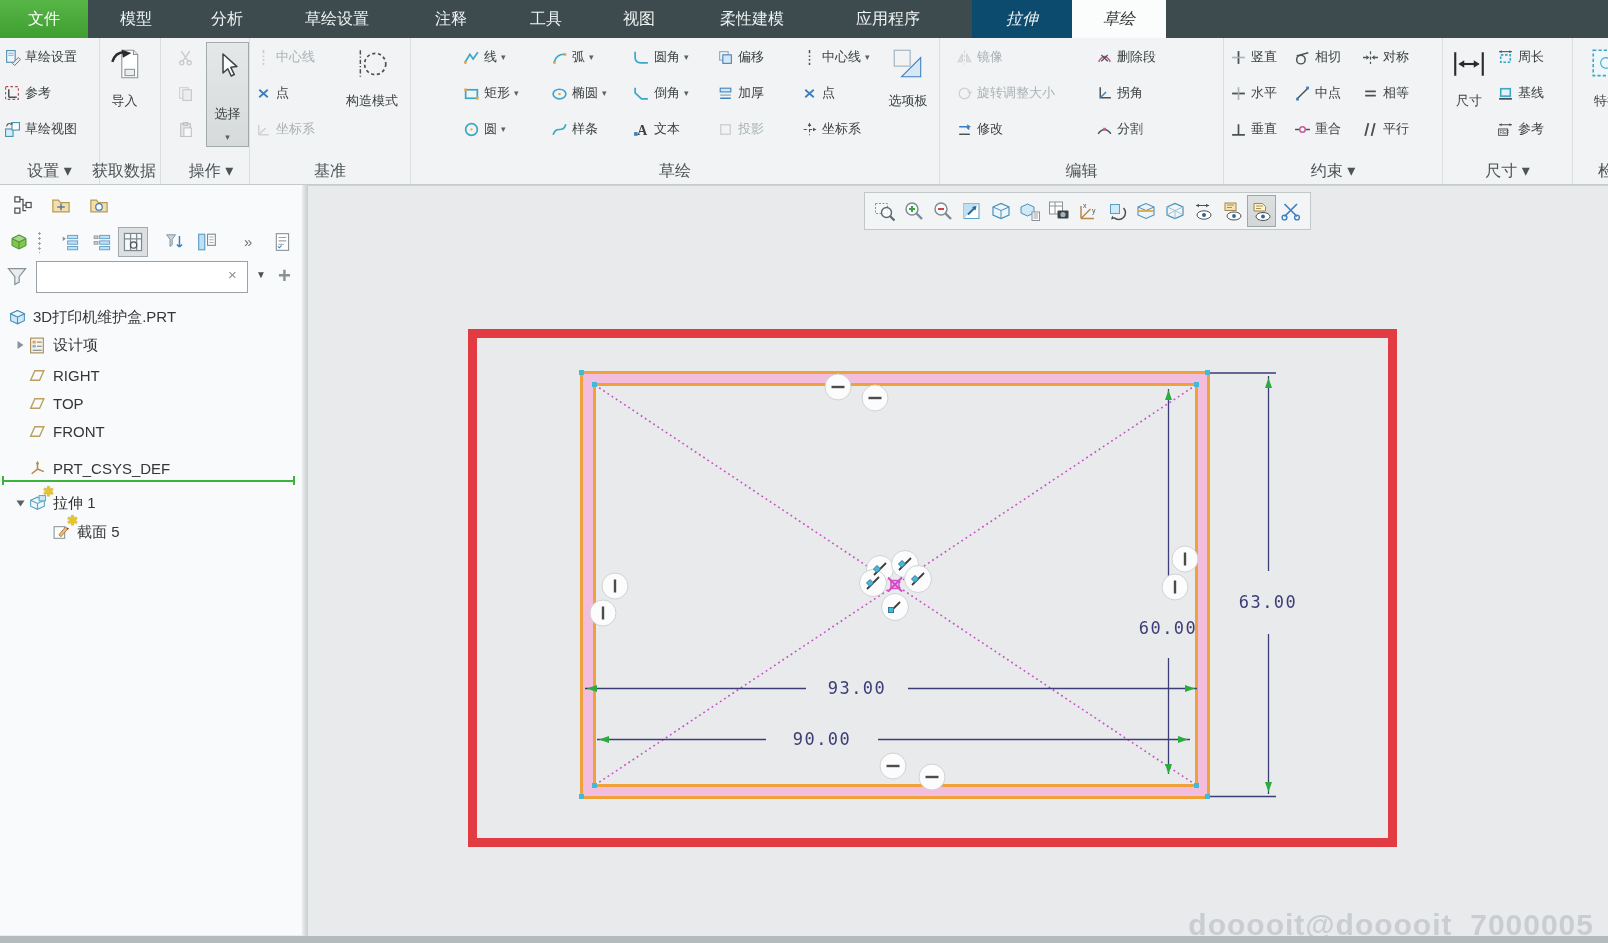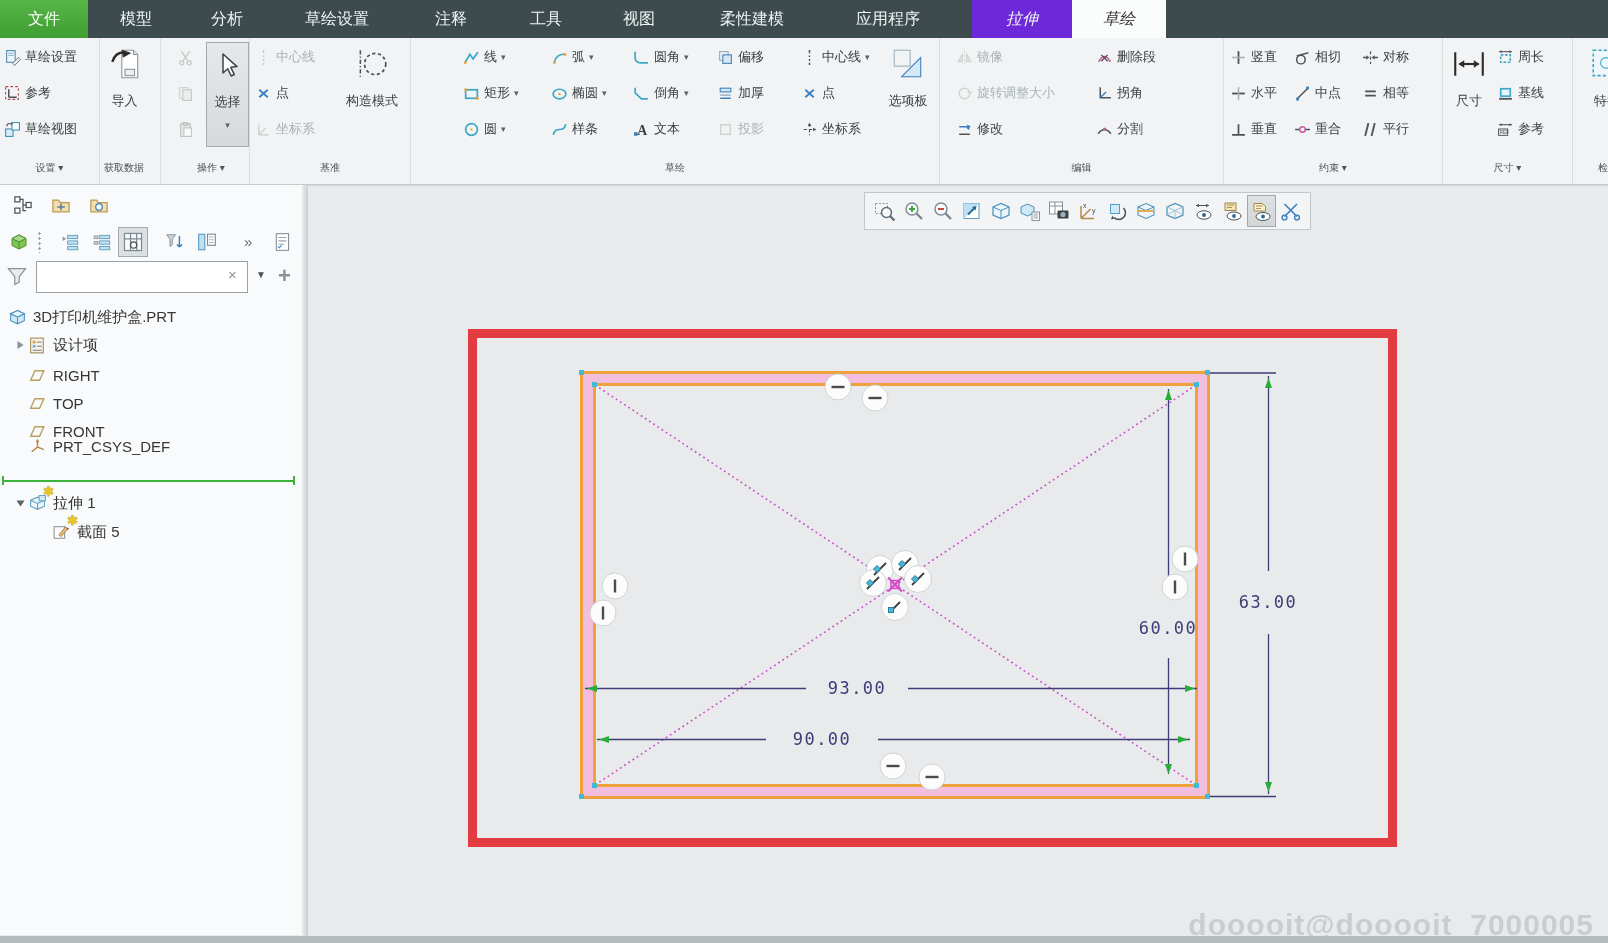--- a/index.html
+++ b/index.html
@@ -1,26 +1,26 @@
 <!DOCTYPE html>
 <html><head>
 <meta charset="utf-8">
 <style>
 html,body{margin:0;padding:0}
 body{width:1608px;height:943px;overflow:hidden;position:relative;font-family:"Liberation Sans",sans-serif;background:#e9ebec}
 
 #menubar{position:absolute;left:0;top:0;width:1608px;height:38px;background:#3e4b4e;display:flex;align-items:stretch}
 .mtab{display:flex;align-items:center;justify-content:center;color:#edf2f2;font-size:16px}
 .mtab-file{background:linear-gradient(#56b646,#3f9e30);color:#fff}
-.mtab-ctx{font-style:italic;background:#6d28d9}
+.mtab-ctx{font-style:italic;background:#0c4a6e}
 .mtab-active{font-style:italic;background:#fbfdfd;color:#333}
 
 #ribbon{position:absolute;left:0;top:38px;width:1608px;height:146px;background:#f1f3f4;border-bottom:1px solid #c5cacb}
 .rgroup{position:absolute;top:0;height:146px;border-right:1px solid #dadedf;box-sizing:border-box}
-.rfooter{position:absolute;top:123px;left:0;width:100%;text-align:center;font-size:10px;color:#4d5456;white-space:nowrap}
+.rfooter{position:absolute;top:123px;left:0;width:100%;text-align:center;font-size:16px;color:#4d5456;white-space:nowrap}
 .rrow{position:absolute;height:24px;display:flex;align-items:center;gap:4px;font-size:13px;color:#3c4143;white-space:nowrap}
 .rrow.dis{color:#a9b2b5}
 .rrow.dis .icon svg{filter:grayscale(1) opacity(.5)}
 .bigbtn{position:absolute;display:flex;flex-direction:column;align-items:center;font-size:13px;color:#3c4143}
 .bigbtn .blabel{margin-top:10px}
 .arr{font-size:9px;color:#5a6163;line-height:1}
 .icon{display:inline-flex;align-items:center;justify-content:center}
 .bigtile{position:absolute;display:flex;flex-direction:column;align-items:center;background:linear-gradient(#e4e8e9,#d6dadb);border:1px solid #a2aaad;box-sizing:border-box;font-size:13px;color:#3c4143}
 
 #panel{position:absolute;left:0;top:185px;width:302px;height:750px;background:#f8fafb}
@@ -138,21 +138,21 @@
             <rect x="6.5" y="6.5" width="7" height="8" fill="#fff" stroke="#8a9296"></rect>
           </svg>
         </span>
       </div>
       <div class="bigtile" style="left: 33px; top: 4px; width: 43px; height: 105px;">
         <span class="icon" style="margin-top: 8px;">
           <svg width="30" height="30" viewBox="0 0 30 30">
             <path d="M10 3 L10 22 L14.8 17.8 L18.2 25 L21.3 23.5 L17.8 16.3 L24 15.6z" fill="#fdfdfd" stroke="#3c4346" stroke-width="1.5" stroke-linejoin="round"></path>
           </svg>
         </span>
-        <span style="margin-top: 12px;">选择</span>
+        <span style="margin-top: 24px;">选择</span>
         <span class="arr" style="margin-top: 10px;">▾</span>
       </div>
       <div class="rfooter">操作 ▾</div>
     </div>
     <div class="rgroup" style="left: 250px; width: 161px;">
       <div class="rrow dis" style="left: 5px; top: 7px;">
         <span class="icon">
           <svg width="17" height="17" viewBox="0 0 16 16">
             <path d="M8 1 v3 M8 6 v1.5 M8 9.5 v1.5 M8 13 v2" stroke="#9aa3a6" stroke-width="1.5" fill="none"></path>
           </svg>
@@ -695,21 +695,21 @@
       <span class="texp"></span>
       <span class="ticon">
         <span class="icon">
           <svg width="19" height="19" viewBox="0 0 18 18">
             <path d="M2.5 13.5 L6.5 4.5 H15 L11 13.5z" fill="none" stroke="#b9a05f" stroke-width="1.3"></path>
           </svg>
         </span>
       </span>
       <span>FRONT</span>
     </div>
-    <div class="trow" style="top: 248px; left: 12px;">
+    <div class="trow" style="top: 270px; left: 12px;">
       <span class="texp"></span>
       <span class="ticon">
         <span class="icon">
           <svg width="19" height="19" viewBox="0 0 18 18">
             <path d="M9 2.5 V9.5 L3.5 14 M9 9.5 L15 12" fill="none" stroke="#b9894a" stroke-width="1.4"></path>
             <path d="M9 2 l-1.6 3 h3.2z" fill="#b9894a"></path>
           </svg>
         </span>
       </span>
       <span>PRT_CSYS_DEF</span>

